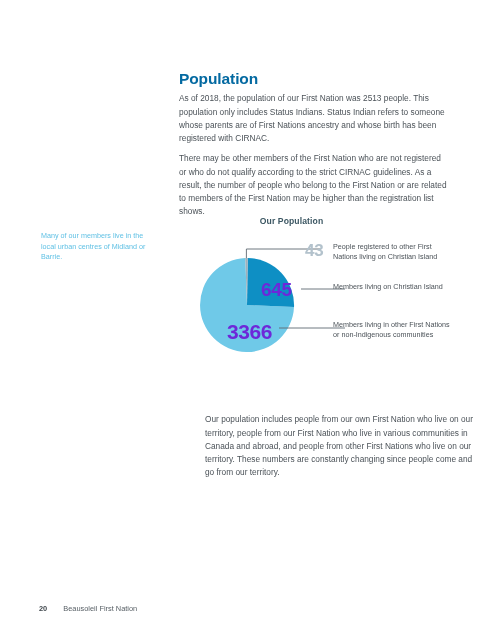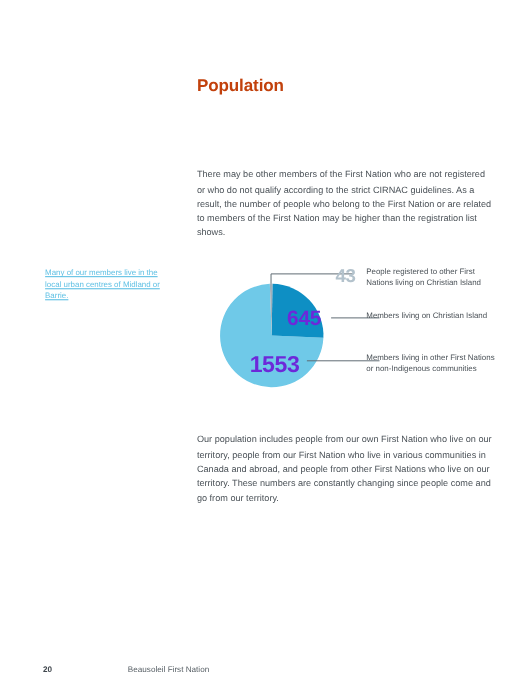--- a/index.html
+++ b/index.html
@@ -22,48 +22,47 @@
     background: #ffffff;
   }
 
   
   #section-heading {
     position: absolute;
     left: 179px;
     top: 60px;
     font-size: 15.5px;
     font-weight: bold;
-    color: #c2410c;
+    color: #0369a1;
     letter-spacing: -0.1px;
   }
 
   
   .body-col {
     position: absolute;
     left: 179px;
     width: 271px;
     font-size: 8.3px;
     line-height: 13.3px;
     color: #4B5258;
     text-align: left;
   }
   #para-1 { top: 84px; }
   #para-2 { top: 144px; }
-  #para-3 { top: 385px; }
+  #para-3 { top: 405px; margin-left: 26px; }
 
   
   #margin-note {
     position: absolute;
     left: 41px;
-    top: 236px;
+    top: 224px;
     width: 110px;
     font-size: 7.2px;
     line-height: 10.6px;
     color: #5FC0E4;
-    text-decoration: underline;
   }
 
   
   #chart-block {
     position: absolute;
     left: 179px;
     top: 216px;
     width: 271px;
     height: 162px;
   }
@@ -125,64 +124,65 @@
   #callout-645  { left: 154px; top: 66px; }
   #callout-1845 { left: 154px; top: 104px; }
 
   
   #footer {
     position: absolute;
     left: 39px;
     bottom: 23px;
     display: flex;
     align-items: baseline;
-    gap: 26px;
+    gap: 16px;
   }
   #footer-page-number {
     font-size: 7.4px;
     font-weight: bold;
     color: #3F464C;
   }
   #footer-org-name {
     font-size: 7.4px;
     color: #565E64;
-    margin-left: 43px;
   }
 </style>
 </head>
 <body>
 
 <div class="page">
 
   <h1 id="section-heading">Population</h1>
 
+  <p class="body-col" id="para-1">As of 2018, the population of our First Nation was 2513 people. This population only includes Status Indians. Status Indian refers to someone whose parents are of First Nations ancestry and whose birth has been registered with CIRNAC.</p>
 
   <p class="body-col" id="para-2">There may be other members of the First Nation who are not registered or who do not qualify according to the strict CIRNAC guidelines. As a result, the number of people who belong to the First Nation or are related to members of the First Nation may be higher than the registration list shows.</p>
 
   <p id="margin-note">Many of our members live in the local urban centres of Midland or Barrie.</p>
 
   <div id="chart-block">
 
+    <div id="chart-title">Our Population</div>
 
     <svg id="pie-svg" width="253" height="120" viewBox="0 0 253 120">
 
       <path fill="#6FC9E8" d="M 50 65 L 97 67.1 A 47 47 0 1 1 48.3 18.03 Z"></path>
 
       <path fill="#0E8FC4" d="M 50 65 L 50.67 18.005 A 47 47 0 0 1 97 67.1 Z"></path>
 
       <path fill="#9FAFBA" d="M 50 65 L 48.3 18.03 A 47 47 0 0 1 50.67 18.005 Z"></path>
 
       <path fill="none" stroke="#5E6A72" stroke-width="0.9" d="M 49.4 18.0 L 49.4 9 L 124 9"></path>
       <path fill="none" stroke="#5E6A72" stroke-width="0.9" d="M 104 49 L 148 49"></path>
       <path fill="none" stroke="#5E6A72" stroke-width="0.9" d="M 82 88 L 148 88"></path>
     </svg>
 
     <div class="pie-value" id="pie-value-645">645</div>
 
-    <div class="pie-value" id="pie-value-1845">1553</div>
+    <div class="pie-value" id="pie-value-1845">3366</div>
 
     <div class="pie-value" id="pie-value-23">43</div>
 
     <div class="callout" id="callout-645">Members living on Christian Island</div>
 
     <div class="callout" id="callout-23">People registered to other First Nations living on Christian Island</div>
 
     <div class="callout" id="callout-1845">Members living in other First Nations or non-Indigenous communities</div>
 
   </div>

